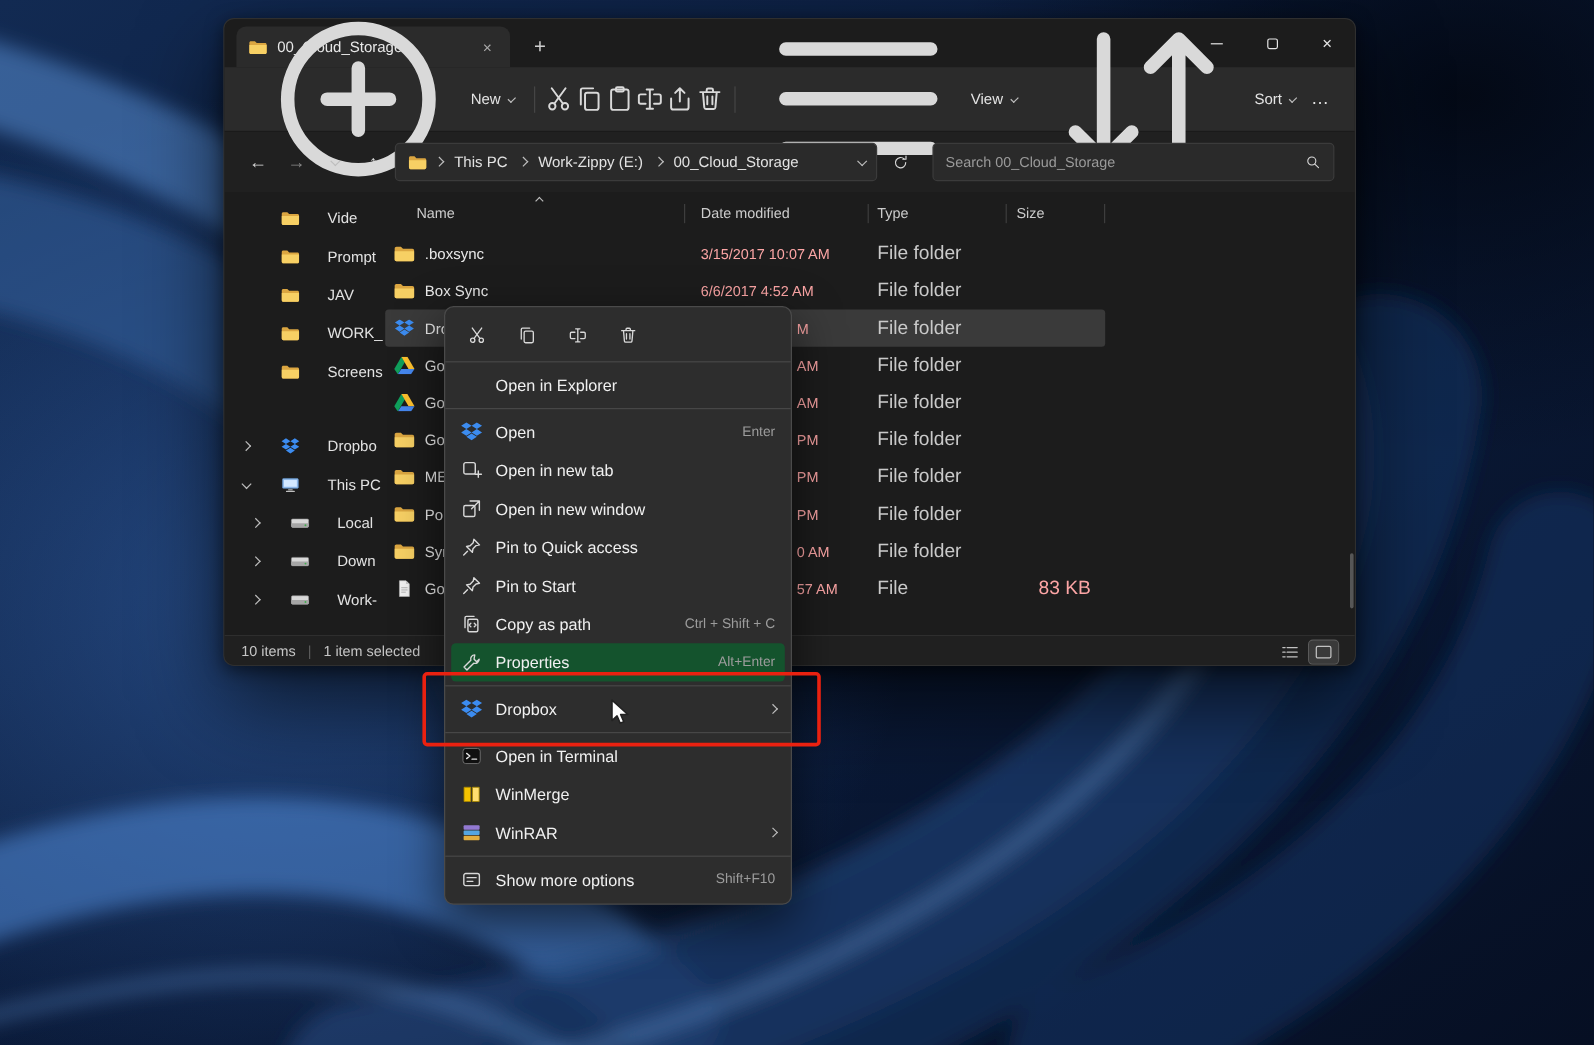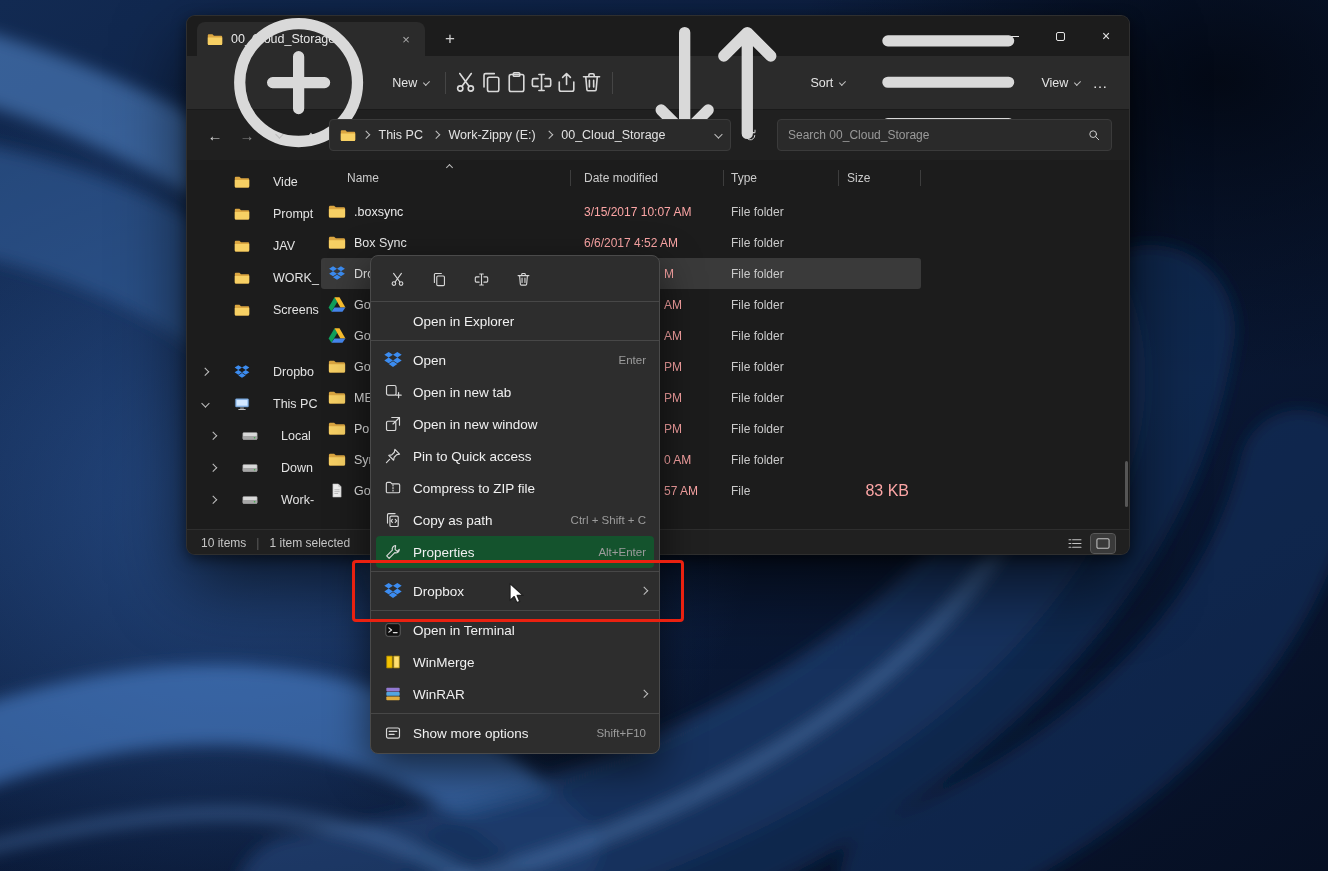--- a/index.html
+++ b/index.html
@@ -68,21 +68,21 @@
 .h-date{width:153px;padding-left:13px}
 .h-type{width:115px;padding-left:7px}
 .h-size{width:82px;padding-left:8px}
 .hdr-caret{position:absolute;left:126px;top:5px;width:5px;height:5px}
 .frow{display:flex;align-items:center;height:31px;width:600px;border-radius:3px;font-size:12.5px;color:#e9e9e9}
 .frow.sel{background:#3a3a3a}
 .c-name{width:250px;display:flex;align-items:center;gap:8px;padding-left:7px;overflow:hidden;white-space:nowrap}
 .c-name .icn{width:18px;height:15px;min-width:18px}
 .c-date{width:153px;font-size:12px;color:#fca5a5;padding-left:13px;white-space:nowrap}
 .c-date.frag{padding-left:93px}
-.c-type{width:115px;font-size:12px;color:#c9c9c9;padding-left:7px;white-space:nowrap}
+.c-type{width:115px;font-size:16px;color:#c9c9c9;padding-left:7px;white-space:nowrap}
 .c-size{width:82px;font-size:16px;color:#fca5a5;text-align:right;padding-right:12px;white-space:nowrap}
 
 .statusbar{height:27px;border-top:1px solid #2e2e2e;display:flex;align-items:center;gap:10px;padding:0 14px;font-size:12px;color:#c6c6c6;background:#202020}
 .sdiv{color:#5c5c5c}
 .viewtoggles{margin-left:auto;display:flex;gap:4px}
 .vbtn{width:24px;height:19px;display:flex;align-items:center;justify-content:center;border-radius:3px}
 .vbtn .icn{width:16px;height:13px}
 .vbtn.active{background:#3a3a3a;outline:1px solid #5a5a5a}
 
 
@@ -231,33 +231,33 @@
           <svg class="ol" viewBox="0 0 20 20">
             <path d="M3.6 5.4h12.8M7.9 5.4V4c0-.6.4-1 1-1h2.2c.6 0 1 .4 1 1v1.4M5.4 5.4l.9 10.2c.1.6.5 1 1.1 1h5.2c.6 0 1-.4 1.1-1l.9-10.2"></path>
             <path d="M8.3 8.3v5.2M11.7 8.3v5.2"></path>
           </svg>
         </span>
       </div>
     <div class="tb-div"></div>
     <div class="tbtn">
       <span class="icn">
           <svg class="ol" viewBox="0 0 20 20">
+            <path d="M3 5.2h14M3 10h14M3 14.8h14"></path>
+          </svg>
+        </span>
+      <span>View</span>
+      <span class="chev down"></span>
+    </div>
+    <div class="tbtn">
+      <span class="icn">
+          <svg class="ol" viewBox="0 0 20 20">
             <path d="M6.4 4.2v11.6M6.4 15.8l-2.7-2.7M6.4 15.8l2.7-2.7M13.6 15.8V4.2M13.6 4.2l-2.7 2.7M13.6 4.2l2.7 2.7"></path>
           </svg>
         </span>
       <span>Sort</span>
-      <span class="chev down"></span>
-    </div>
-    <div class="tbtn">
-      <span class="icn">
-          <svg class="ol" viewBox="0 0 20 20">
-            <path d="M3 5.2h14M3 10h14M3 14.8h14"></path>
-          </svg>
-        </span>
-      <span>View</span>
       <span class="chev down"></span>
     </div>
     <div class="tbtn iconic">
       <span class="more-glyph">…</span>
     </div>
   </div>
 
   <div class="addressbar">
     <div class="navbtn">
         <span>←</span>
@@ -688,25 +688,24 @@
       <span class="icn">
         <svg class="ol" viewBox="0 0 20 20">
           <path d="M12.1 2.7l5.2 5.2-3.1.6-2.9 2.9-.6 3.3-5.4-5.4 3.3-.6 2.9-2.9zM6.2 13.8l-3.5 3.5"></path>
         </svg>
       </span>
       <span class="mlabel">Pin to Quick access</span>
     </div>
     <div class="mitem">
       <span class="icn">
         <svg class="ol" viewBox="0 0 20 20">
-          <path d="M2.6 5.1c0-.8.6-1.4 1.4-1.4h3.2l1.7 1.7h7.1c.8 0 1.4.6 1.4 1.4v7.1c0 .8-.6 1.4-1.4 1.4H4c-.8 0-1.4-.6-1.4-1.4z"></path>
-          <path d="M10 6.6v1.1M10 9.4v1.1M10 12.2v1.1"></path>
-        </svg>
-      </span>
-      <span class="mlabel">Compress to ZIP file</span>
+          <path d="M12.1 2.7l5.2 5.2-3.1.6-2.9 2.9-.6 3.3-5.4-5.4 3.3-.6 2.9-2.9zM6.2 13.8l-3.5 3.5"></path>
+        </svg>
+      </span>
+      <span class="mlabel">Pin to Start</span>
     </div>
     <div class="mitem">
       <span class="icn">
         <svg class="ol" viewBox="0 0 20 20">
           <rect x="6.6" y="5.6" width="9.2" height="11.6" rx="1.4"></rect>
           <path d="M3.9 13.4V4.1c0-.7.5-1.2 1.2-1.2h7.2"></path>
           <path d="M9.3 9.4l-1.6 1.6 1.6 1.6M12.5 9.4l1.6 1.6-1.6 1.6"></path>
         </svg>
       </span>
       <span class="mlabel">Copy as path</span>

